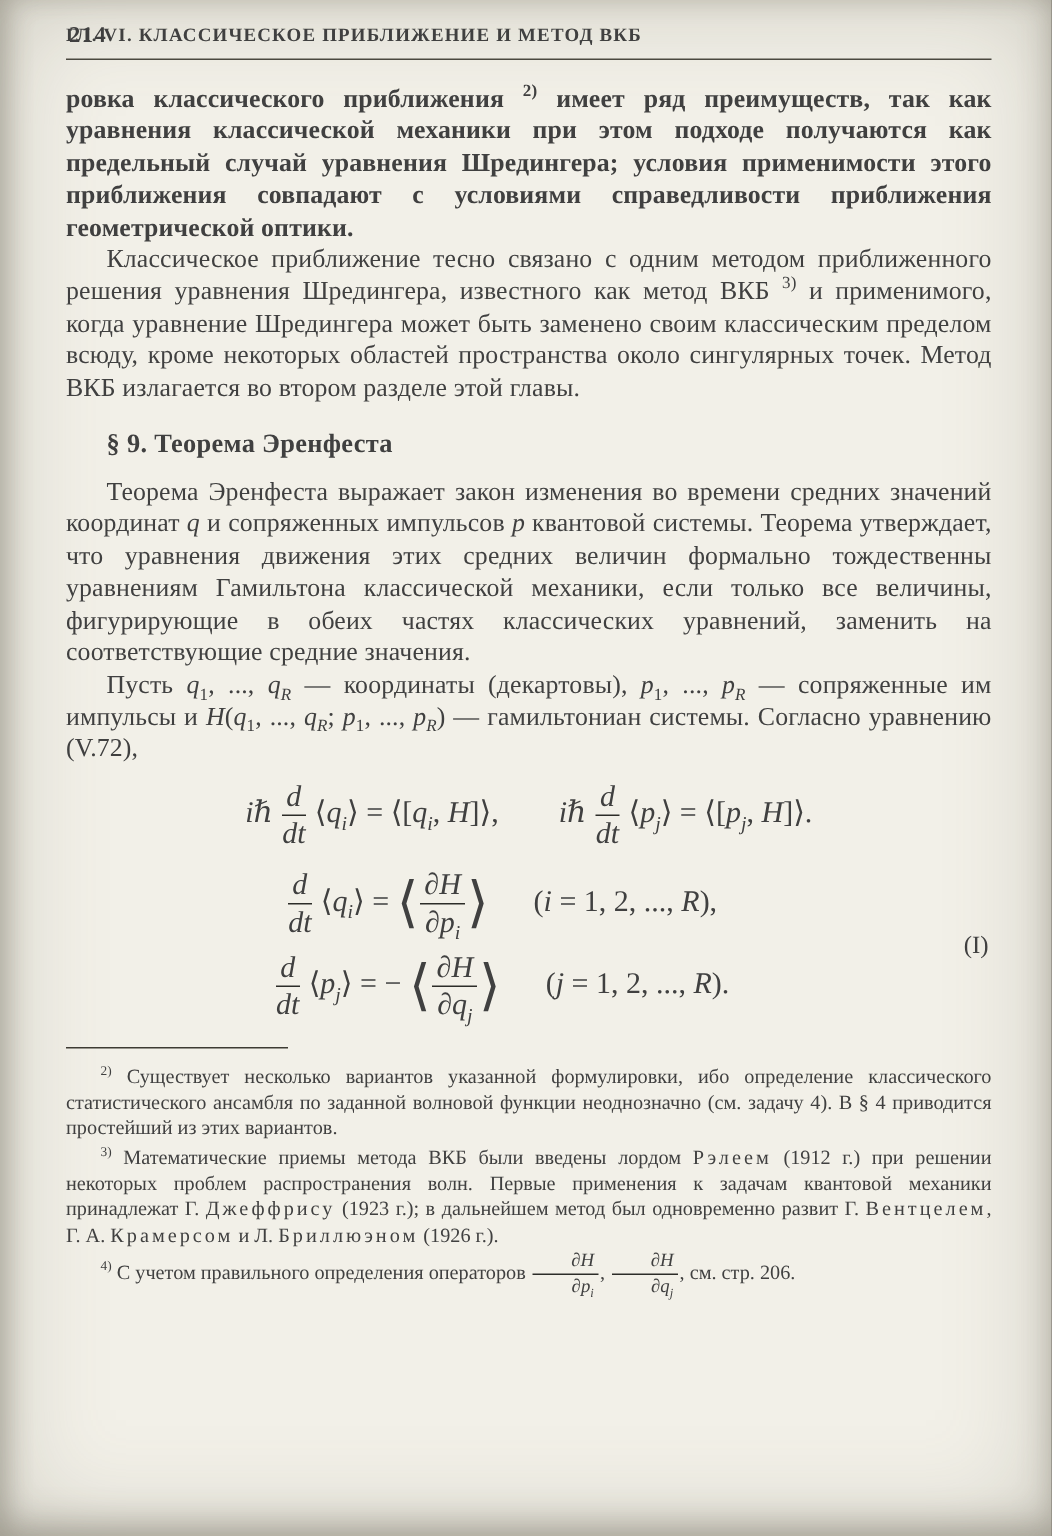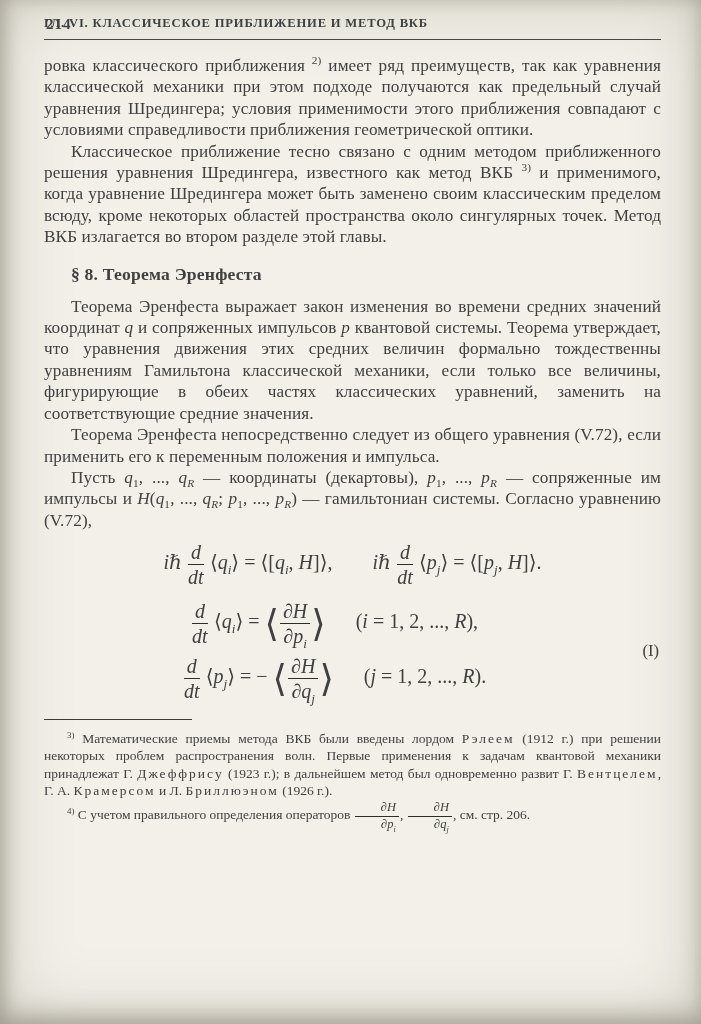--- a/index.html
+++ b/index.html
@@ -16,21 +16,21 @@
 
   .header { position: relative; font-weight: bold; height: 18px; }
   .pagenum { position: absolute; left: 2px; top: 0; font-size: 15px; letter-spacing: 1px; }
   .running { display: block; text-align: left; font-size: 12.6px; letter-spacing: .8px; }
   .header-rule { border-bottom: 1px solid #4a483f; margin-top: 5px; margin-bottom: 15px; }
 
   .para {
     margin: 0; font-size: 17.2px; line-height: 21.4px;
     text-align: justify; text-indent: 27px; letter-spacing: .1px;
   }
-  .noindent { text-indent: 0; }
+  .noindent { text-indent: 0; font-weight: bold; }
 
   .section-heading { font-size: 17.6px; font-weight: bold; margin: 16px 0 11px 27px; letter-spacing: .2px; }
 
   .equation { font-size: 20px; text-align: center; }
   .eq1 { margin: 10px 0 8px; }
 
   .frac { display: inline-block; vertical-align: middle; text-align: center; padding: 0 1px; line-height: 1; }
   .frac .num { display: block; border-bottom: 1px solid #2c2c28; padding: 0 3px 1px; line-height: 1.1; }
   .frac .den { display: block; padding-top: 1px; line-height: 1.1; }
 
@@ -59,38 +59,38 @@
 
     <div class="header">
       <span class="pagenum">214</span>
       <span class="running">ГЛ. VI. КЛАССИЧЕСКОЕ ПРИБЛИЖЕНИЕ И МЕТОД ВКБ</span>
     </div>
     <div class="header-rule"></div>
 
     <p class="para noindent">ровка классического приближения&nbsp;<sup>2)</sup> имеет ряд преимуществ, так как уравнения классической механики при этом подходе получаются как предельный случай уравнения Шредингера; условия применимости этого приближения совпадают с условиями справедливости приближения геометрической оптики.</p>
     <p class="para">Классическое приближение тесно связано с одним методом приближенного решения уравнения Шредингера, известного как метод ВКБ&nbsp;<sup>3)</sup> и применимого, когда уравнение Шредингера может быть заменено своим классическим пределом всюду, кроме некоторых областей пространства около сингулярных точек. Метод ВКБ излагается во втором разделе этой главы.</p>
 
-    <h2 class="section-heading">§ 8. Теорема Эренфеста</h2>
+    <h2 class="section-heading">§ 9. Теорема Эренфеста</h2>
 
     <p class="para">Теорема Эренфеста выражает закон изменения во времени средних значений координат <i>q</i> и сопряженных импульсов <i>p</i> квантовой системы. Теорема утверждает, что уравнения движения этих средних величин формально тождественны уравнениям Гамильтона классической механики, если только все величины, фигурирующие в обеих частях классических уравнений, заменить на соответствующие средние значения.</p>
-    <p class="para">Теорема Эренфеста непосредственно следует из общего уравнения (V.72), если применить его к переменным положения и импульса.</p>
     <p class="para">Пусть <i>q</i><sub>1</sub>, ..., <i>q</i><sub><i>R</i></sub> — координаты (декартовы), <i>p</i><sub>1</sub>, ..., <i>p</i><sub><i>R</i></sub> — сопряженные им импульсы и <i>H</i>(<i>q</i><sub>1</sub>, ..., <i>q</i><sub><i>R</i></sub>; <i>p</i><sub>1</sub>, ..., <i>p</i><sub><i>R</i></sub>) — гамильтониан системы. Согласно уравнению (V.72),</p>
 
     <div class="equation eq1"><i>iℏ</i> <span class="frac"><span class="num"><i>d</i></span><span class="den"><i>dt</i></span></span> ⟨<i>q</i><sub><i>i</i></sub>⟩ = ⟨[<i>q</i><sub><i>i</i></sub>, <i>H</i>]⟩,  <i>iℏ</i> <span class="frac"><span class="num"><i>d</i></span><span class="den"><i>dt</i></span></span> ⟨<i>p</i><sub><i>j</i></sub>⟩ = ⟨[<i>p</i><sub><i>j</i></sub>, <i>H</i>]⟩.</div>
 
 
     <div class="eq-group">
       <div class="eq-rows">
         <div class="equation"><span class="frac"><span class="num"><i>d</i></span><span class="den"><i>dt</i></span></span> ⟨<i>q</i><sub><i>i</i></sub>⟩ = <span class="big">⟨</span><span class="frac"><span class="num">∂<i>H</i></span><span class="den">∂<i>p</i><sub><i>i</i></sub></span></span><span class="big">⟩</span>  (<i>i</i> = 1, 2, ..., <i>R</i>),</div>
         <div class="equation"><span class="frac"><span class="num"><i>d</i></span><span class="den"><i>dt</i></span></span> ⟨<i>p</i><sub><i>j</i></sub>⟩ = − <span class="big">⟨</span><span class="frac"><span class="num">∂<i>H</i></span><span class="den">∂<i>q</i><sub><i>j</i></sub></span></span><span class="big">⟩</span>  (<i>j</i> = 1, 2, ..., <i>R</i>).</div>
       </div>
       <div class="eq-label">(I)</div>
     </div>
 
     <div class="fn-rule"></div>
 
     <div class="footnotes">
+      <p class="fn"><sup>2)</sup> Существует несколько вариантов указанной формулировки, ибо определение классического статистического ансамбля по заданной волновой функции неоднозначно (см. задачу 4). В § 4 приводится простейший из этих вариантов.</p>
       <p class="fn"><sup>3)</sup> Математические приемы метода ВКБ были введены лордом <span class="sp">Рэлеем</span> (1912 г.) при решении некоторых проблем распространения волн. Первые применения к задачам квантовой механики принадлежат Г.&nbsp;<span class="sp">Джеффрису</span> (1923 г.); в дальнейшем метод был одновременно развит Г.&nbsp;<span class="sp">Вентцелем</span>, Г.&nbsp;А.&nbsp;<span class="sp">Крамерсом</span> и Л.&nbsp;<span class="sp">Бриллюэном</span> (1926 г.).</p>
       <p class="fn"><sup>4)</sup> С учетом правильного определения операторов <span class="frac"><span class="num">∂<i>H</i></span><span class="den">∂<i>p</i><sub><i>i</i></sub></span></span>, <span class="frac"><span class="num">∂<i>H</i></span><span class="den">∂<i>q</i><sub><i>j</i></sub></span></span>, см. стр. 206.</p>
     </div>
 
   </div>
 </div>
 
 </body></html>

